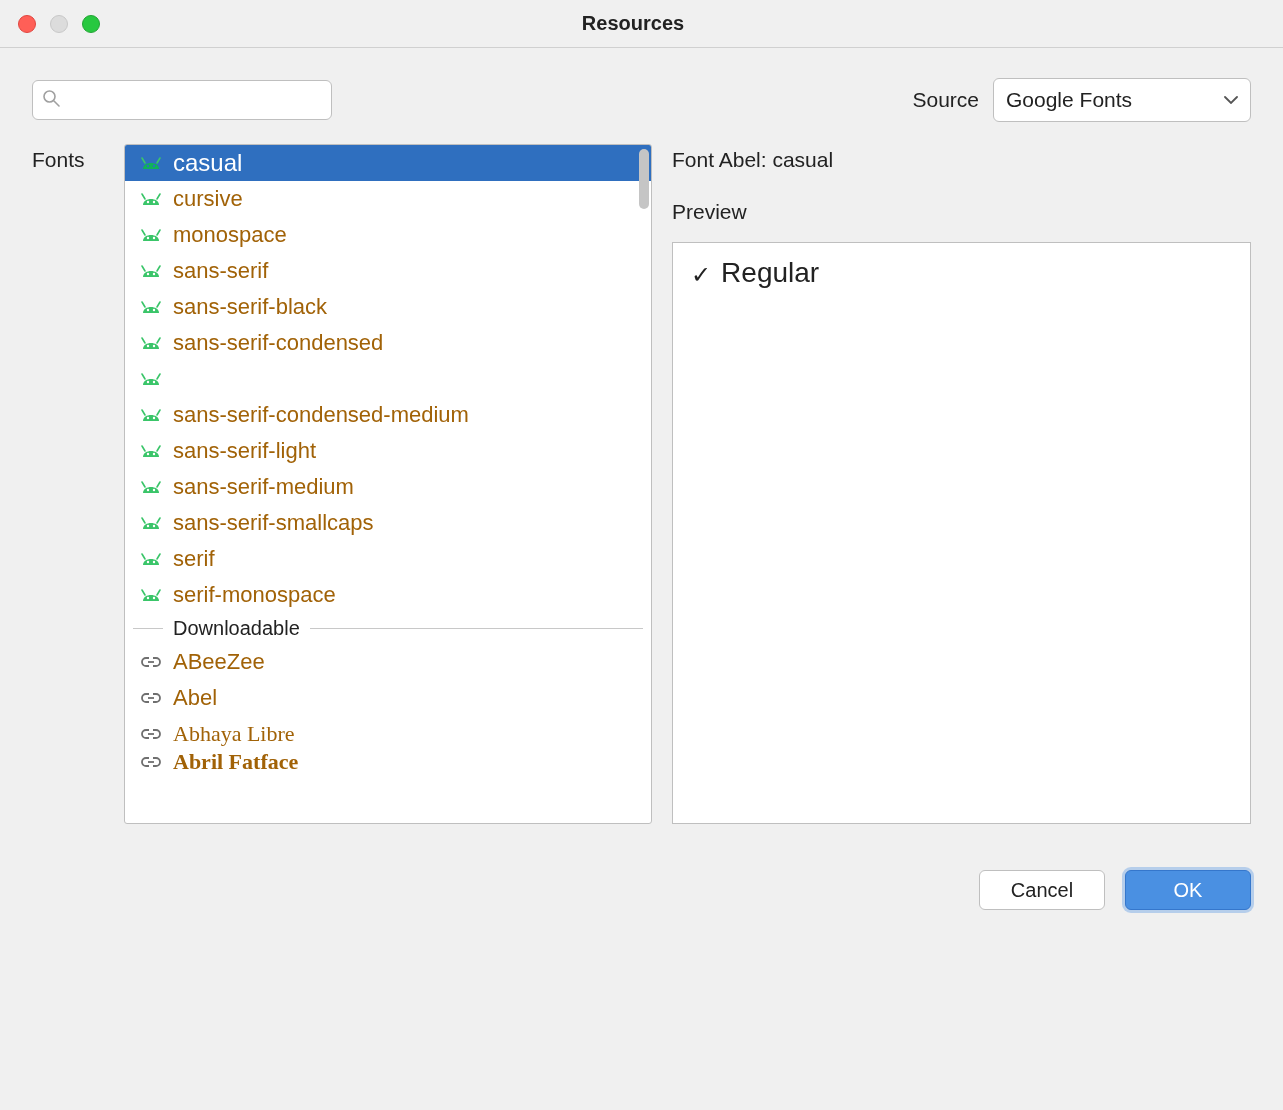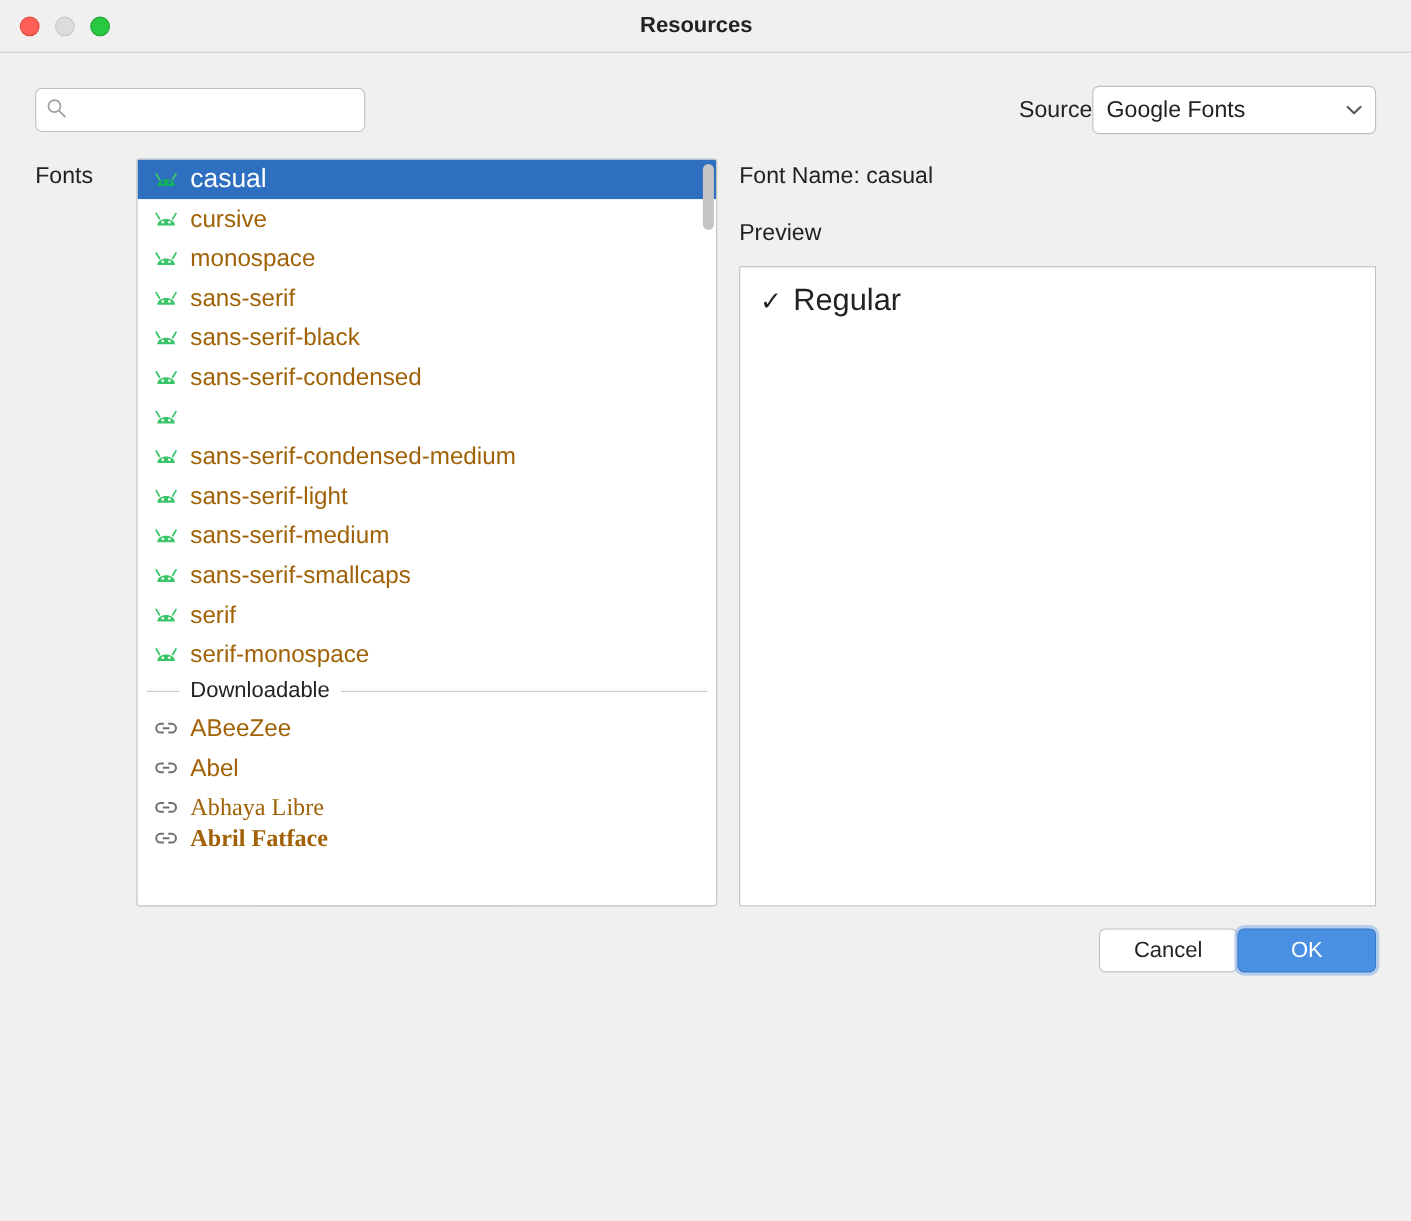--- a/index.html
+++ b/index.html
@@ -76,20 +76,21 @@
       border: none;
       outline: none;
       background: transparent;
       font-size: 18px;
       padding-left: 6px;
       width: 100%;
     }
     .source-group {
       display: flex;
       align-items: center;
+      gap: 14px;
       font-size: 21px;
       color: #222;
     }
     .select-wrapper {
       display: flex;
       align-items: center;
       justify-content: space-between;
       width: 258px;
       height: 44px;
       background: #fff;
@@ -200,21 +201,22 @@
       line-height: 1;
       padding-top: 6px;
     }
     .preview-text {
       font-family: "Comic Sans MS", cursive, sans-serif;
       font-size: 28px;
     }
     .footer {
       display: flex;
       justify-content: flex-end;
-      padding: 20px 0;
+      gap: 20px;
+      padding: 46px 0;
       text-align: right;
     }
     .btn {
       height: 40px;
       min-width: 126px;
       border-radius: 6px;
       font-size: 20px;
       display: flex;
       align-items: center;
       justify-content: center;
@@ -479,21 +481,21 @@
   </svg>
             </span>
     <span class="font-name bold-serif">Abril Fatface</span>
   </div>
         </div>
       <div class="scrollbar-thumb"></div>
     </div>
 
     <div class="right-pane">
       <div class="font-name-label">
-        <span>Font Name:</span>
+        <span>Font Abel:</span>
         <span> </span>
         <span>casual</span>
       </div>
       <div class="preview-label">Preview</div>
       <div class="preview-box">
         <span class="check">✓</span>
         <span class="preview-text">Regular</span>
       </div>
     </div>
   </div>

